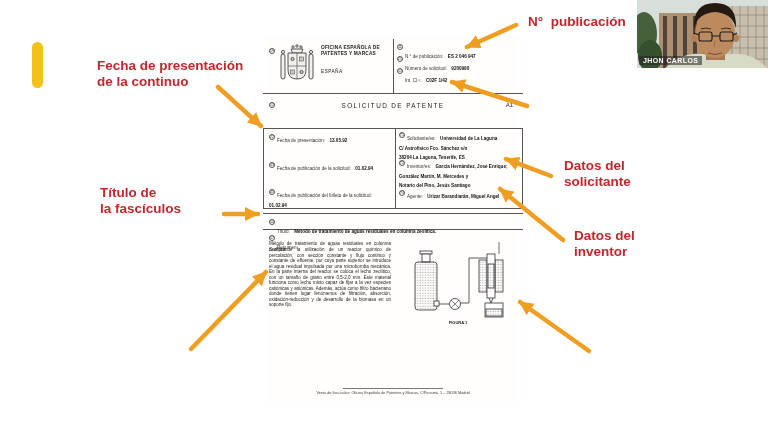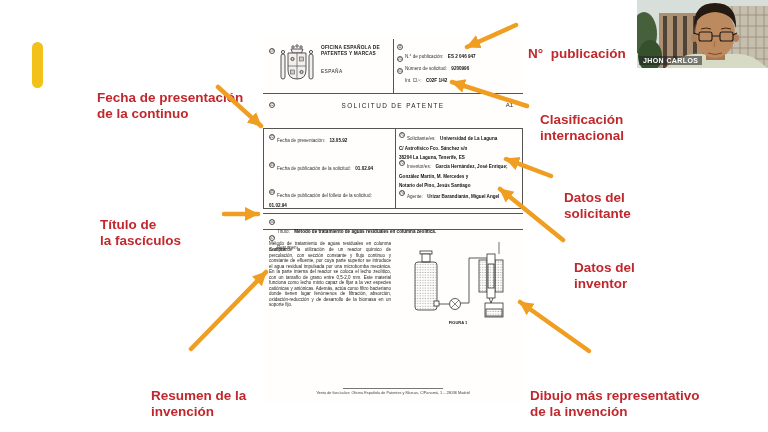--- a/index.html
+++ b/index.html
@@ -4,21 +4,21 @@
 <style>
   html,body{margin:0;padding:0;background:#fff;}
   .stage{position:relative;width:768px;height:432px;background:#fff;overflow:hidden;
          font-family:"Liberation Sans",sans-serif;}
 
   
   .ybar{position:absolute;left:32px;top:42px;width:11px;height:46px;border-radius:6px;background:#f2c21a;}
 
   
   .callout{position:absolute;color:#c1282d;font-weight:bold;font-size:13.5px;line-height:16px;
-           white-space:pre-wrap;margin-top:32px;}
+           white-space:pre-wrap;}
 
   
   .arrows{position:absolute;left:0;top:0;width:768px;height:432px;pointer-events:none;}
 
   
   .doc{position:absolute;left:263px;top:36px;width:260px;height:366px;background:#fffefc;color:#2b2b2b;}
   .doc *{box-sizing:border-box;}
   .abs{position:absolute;}
   .circ{display:inline-block;width:6px;height:6px;border:0.6px solid #555;border-radius:50%;
         font-size:3.4px;line-height:5.8px;text-align:center;color:#333;margin-right:2px;vertical-align:top;}
@@ -175,32 +175,26 @@
     </svg>
     <div class="figlabel">FIGURA 1</div>
 
     <div class="footrule"></div>
     <div class="docfooter">Venta de fascículos: Oficina Española de Patentes y Marcas, C/Panamá, 1 – 28036 Madrid</div>
   </div>
 
   <div class="callout" style="left:528px;top:14px">N°  publicación</div>
   <div class="callout" style="left:97px;top:58px">Fecha de presentación
 de la continuo</div>
-  <div class="callout" style="left:540px;top:80px">Clasificación
-internacional</div>
   <div class="callout" style="left:100px;top:185px">Título de
 la fascículos</div>
   <div class="callout" style="left:564px;top:158px">Datos del
 solicitante</div>
   <div class="callout" style="left:574px;top:228px">Datos del
 inventor</div>
-  <div class="callout" style="left:151px;top:356px">Resumen de la
-invención</div>
-  <div class="callout" style="left:530px;top:356px">Dibujo más representativo
-de la invención</div>
 
   <svg class="arrows" viewBox="0 0 768 432">
     <defs>
       <marker id="ah" markerUnits="userSpaceOnUse" markerWidth="18" markerHeight="16" refX="13" refY="7" orient="auto">
         <path d="M0,0 L14,7 L0,14 Z" fill="#ef9e22"></path>
       </marker>
     </defs>
     <g stroke="#ef9e22" stroke-width="4.5" stroke-linecap="round">
       <line x1="516" y1="25" x2="467" y2="47" marker-end="url(#ah)"></line>
       <line x1="218" y1="87" x2="261" y2="126" marker-end="url(#ah)"></line>

